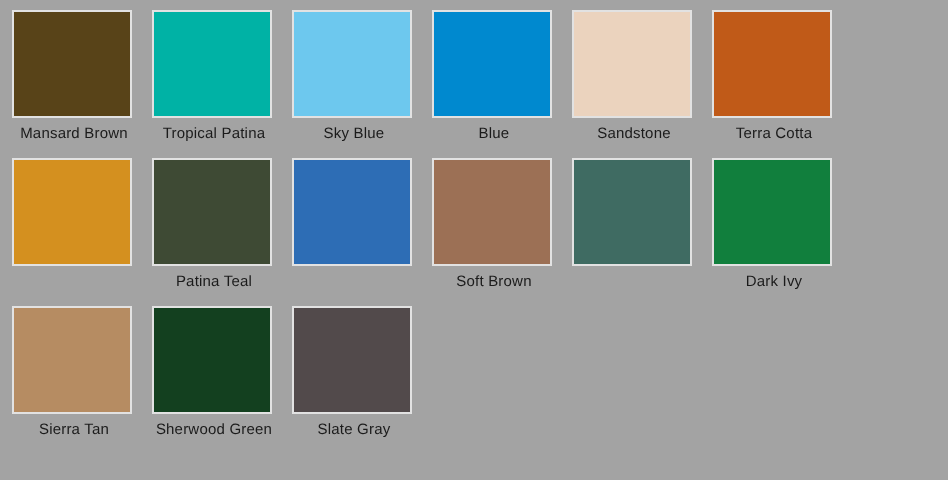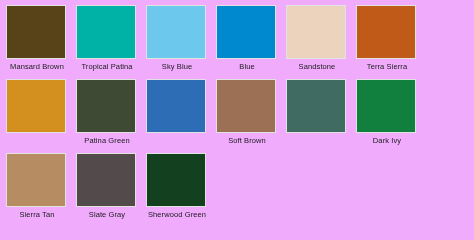--- a/index.html
+++ b/index.html
@@ -10,21 +10,21 @@
   body {
     width: 474px;
     height: 240px;
     font-family: "Liberation Sans", sans-serif;
     overflow: hidden;
   }
   #palette-board {
     position: relative;
     width: 474px;
     height: 240px;
-    background: #f0abfc;
+    background: #a3a3a3;
     padding: 0;
     box-sizing: border-box;
   }
   .swatch-grid {
     display: flex;
     flex-wrap: wrap;
     align-content: flex-start;
     padding: 5px 0 0 6px;
     box-sizing: border-box;
     width: 474px;
@@ -75,49 +75,49 @@
       <div class="swatch-cell">
         <span class="swatch-chip" style="background: rgb(0, 137, 207);"></span>
         <span class="swatch-label">Blue</span>
       </div>
       <div class="swatch-cell">
         <span class="swatch-chip" style="background: rgb(235, 211, 190);"></span>
         <span class="swatch-label">Sandstone</span>
       </div>
       <div class="swatch-cell">
         <span class="swatch-chip" style="background: rgb(192, 90, 24);"></span>
-        <span class="swatch-label">Terra Sierra</span>
+        <span class="swatch-label">Terra Cotta</span>
       </div>
       <div class="swatch-cell">
         <span class="swatch-chip" style="background: rgb(212, 144, 31);"></span>
       </div>
       <div class="swatch-cell">
         <span class="swatch-chip" style="background: rgb(62, 74, 52);"></span>
-        <span class="swatch-label">Patina Green</span>
+        <span class="swatch-label">Patina Teal</span>
       </div>
       <div class="swatch-cell">
         <span class="swatch-chip" style="background: rgb(45, 109, 181);"></span>
       </div>
       <div class="swatch-cell">
         <span class="swatch-chip" style="background: rgb(156, 112, 85);"></span>
         <span class="swatch-label">Soft Brown</span>
       </div>
       <div class="swatch-cell">
         <span class="swatch-chip" style="background: rgb(63, 107, 98);"></span>
       </div>
       <div class="swatch-cell">
         <span class="swatch-chip" style="background: rgb(17, 127, 61);"></span>
         <span class="swatch-label">Dark Ivy</span>
       </div>
       <div class="swatch-cell">
         <span class="swatch-chip" style="background: rgb(182, 140, 98);"></span>
         <span class="swatch-label">Sierra Tan</span>
       </div>
       <div class="swatch-cell">
+        <span class="swatch-chip" style="background: rgb(19, 64, 31);"></span>
+        <span class="swatch-label">Sherwood Green</span>
+      </div>
+      <div class="swatch-cell">
         <span class="swatch-chip" style="background: rgb(82, 74, 75);"></span>
         <span class="swatch-label">Slate Gray</span>
-      </div>
-      <div class="swatch-cell">
-        <span class="swatch-chip" style="background: rgb(19, 64, 31);"></span>
-        <span class="swatch-label">Sherwood Green</span>
       </div>
     </div>
 </div>
 
 </body></html>

